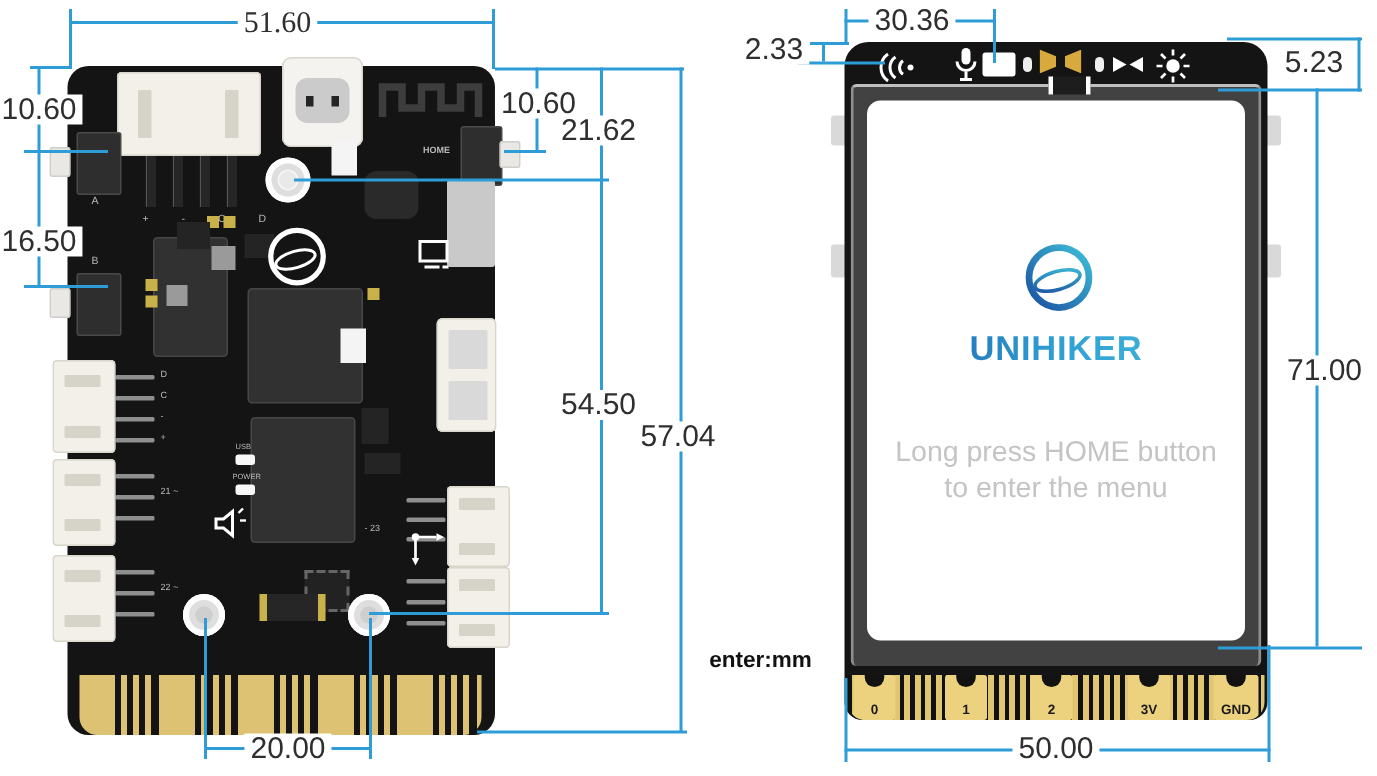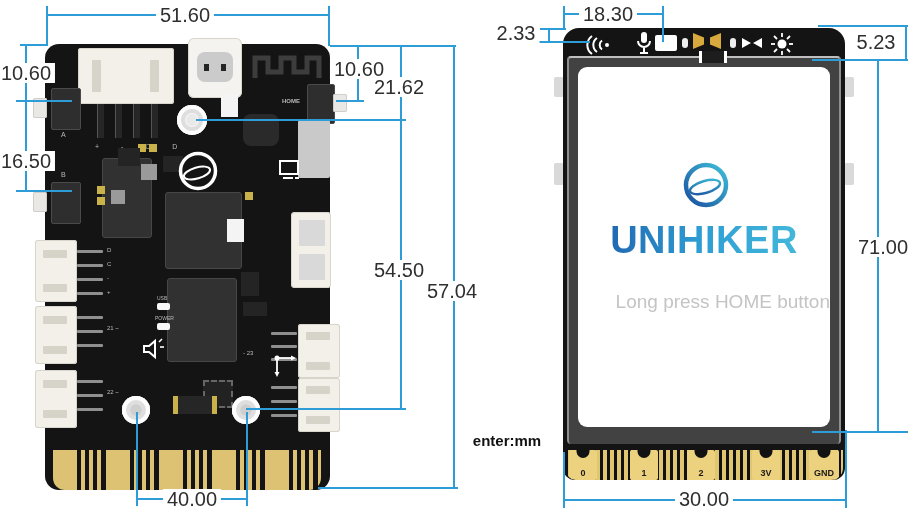--- a/index.html
+++ b/index.html
@@ -35,21 +35,21 @@
       background:repeating-linear-gradient(90deg,#111 0 3px,#e0c671 3px 7px);}
   .bigpad{position:absolute;top:0;height:100%;background:#ecd27f;border-radius:2px;z-index:3;}
   .notch{position:absolute;left:50%;top:0;transform:translateX(-50%);width:13px;height:8px;
          background:#121212;border-radius:0 0 10px 10px;}
   .padlab{position:absolute;left:0;right:0;bottom:2px;text-align:center;font-size:9px;
           font-weight:bold;color:#1a1a1a;}
   .tab{position:absolute;background:#d9d9d9;border-radius:2px;z-index:0;}
   .displayAsm{position:absolute;background:#424242;border-radius:4px;z-index:2;
        border-top:2px solid #bfbfbf;border-left:2px solid #8f8f8f;border-right:2px solid #8f8f8f;}
   .screen{position:absolute;background:#fff;border-radius:9px;z-index:3;}
-  .logoText{position:absolute;left:0;right:0;text-align:center;font-size:38px;font-weight:bold;
+  .logoText{position:absolute;left:0;right:0;text-align:center;font-size:23px;font-weight:bold;
        letter-spacing:.5px;background:linear-gradient(90deg,#1a57a8,#2f9fd4,#49c0dc);
        -webkit-background-clip:text;background-clip:text;-webkit-text-fill-color:transparent;color:#1f7dc9;}
   .hint{position:absolute;left:0;right:0;text-align:center;font-size:19px;color:#c4c4c4;line-height:1.2;}
   .icon{position:absolute;z-index:3;}
 </style>
 </head>
 <body>
 
 <div class="stage">
 
@@ -257,21 +257,22 @@
           <defs>
             <linearGradient id="lg1" x1="0" y1="1" x2="1" y2="0">
               <stop offset="0" stop-color="#1a4fa0"></stop>
               <stop offset="1" stop-color="#3fc0d8"></stop>
             </linearGradient>
           </defs>
           <circle cx="25" cy="25" r="20" fill="none" stroke="url(#lg1)" stroke-width="4.5"></circle>
           <ellipse cx="24" cy="27" rx="15.5" ry="6" fill="none" stroke="url(#lg1)" stroke-width="2.4" transform="rotate(-16 24 27)"></ellipse>
         </svg>
         <div class="logoText" style="top:152px;">UNIHIKER</div>
-        <div class="hint" style="top:224px;text-align:right;">Long press HOME button</div>
+        <div class="hint" style="top:224px;">Long press HOME button</div>
+        <div class="hint" style="top:248px;">to enter the menu</div>
       </div>
     </div>
 
     <div class="fingersFront" style="left:2px;top:422px;width:278px;height:30px;">
       <div class="bigpad" style="left:4px;width:28px;">
         <div class="notch"></div>
         <div class="padlab">0</div>
       </div>
       <div class="bigpad" style="left:65px;width:28px;">
         <div class="notch"></div>
@@ -288,21 +289,21 @@
       <div class="bigpad" style="left:244px;width:30px;">
         <div class="notch"></div>
         <div class="padlab">GND</div>
       </div>
     </div>
   </div>
 
   <div class="dl" style="left:46px;top:6px;width:2px;height:40px;"></div>
   <div class="dl" style="left:328px;top:6px;width:2px;height:40px;"></div>
   <div class="dl" style="left:46px;top:14px;width:284px;height:2px;"></div>
-  <div class="dlab" style="left:185px;top:15px;">51.60</div>
+  <div class="dlab" style="left:185px;top:15px;font-family:Liberation Serif, serif;">51.60</div>
 
   <div class="dl" style="left:20px;top:44px;width:28px;height:2px;"></div>
   <div class="dl" style="left:25px;top:44px;width:2px;height:58px;"></div>
   <div class="dlab" style="left:26px;top:73px;">10.60</div>
   <div class="dl" style="left:16px;top:100px;width:56px;height:2px;"></div>
   <div class="dl" style="left:25px;top:100px;width:2px;height:92px;"></div>
   <div class="dlab" style="left:26px;top:161px;">16.50</div>
   <div class="dl" style="left:16px;top:190px;width:56px;height:2px;"></div>
 
   <div class="dl" style="left:330px;top:45px;width:126px;height:2px;"></div>
@@ -316,40 +317,40 @@
   <div class="dlab" style="left:399px;top:270px;">54.50</div>
   <div class="dl" style="left:246px;top:408px;width:160px;height:2px;"></div>
 
   <div class="dl" style="left:453px;top:45px;width:2px;height:443px;"></div>
   <div class="dlab" style="left:452px;top:291px;">57.04</div>
   <div class="dl" style="left:318px;top:487px;width:140px;height:2px;"></div>
 
   <div class="dl" style="left:136px;top:412px;width:2px;height:94px;"></div>
   <div class="dl" style="left:246px;top:412px;width:2px;height:94px;"></div>
   <div class="dl" style="left:136px;top:498px;width:112px;height:2px;"></div>
-  <div class="dlab" style="left:192px;top:499px;">40.00</div>
+  <div class="dlab" style="left:192px;top:499px;">20.00</div>
 
   <div class="dl" style="left:563px;top:6px;width:2px;height:24px;"></div>
   <div class="dl" style="left:662px;top:6px;width:2px;height:36px;"></div>
   <div class="dl" style="left:563px;top:13px;width:100px;height:2px;"></div>
-  <div class="dlab" style="left:608px;top:14px;">18.30</div>
+  <div class="dlab" style="left:608px;top:14px;">30.36</div>
 
   <div class="dl" style="left:540px;top:28px;width:26px;height:2px;"></div>
   <div class="dl" style="left:548px;top:28px;width:2px;height:13px;"></div>
   <div class="dl" style="left:532px;top:41px;width:58px;height:2px;"></div>
   <div class="dlab" style="left:516px;top:33px;">2.33</div>
 
   <div class="dl" style="left:818px;top:25px;width:90px;height:2px;"></div>
   <div class="dl" style="left:812px;top:59px;width:96px;height:2px;"></div>
   <div class="dl" style="left:905px;top:25px;width:2px;height:36px;"></div>
   <div class="dlab" style="left:876px;top:42px;">5.23</div>
 
   <div class="dl" style="left:877px;top:59px;width:2px;height:372px;"></div>
   <div class="dlab" style="left:883px;top:247px;">71.00</div>
   <div class="dl" style="left:812px;top:431px;width:96px;height:2px;"></div>
 
   <div class="dl" style="left:563px;top:452px;width:2px;height:56px;"></div>
   <div class="dl" style="left:845px;top:430px;width:2px;height:78px;"></div>
   <div class="dl" style="left:563px;top:499px;width:284px;height:2px;"></div>
-  <div class="dlab" style="left:704px;top:499px;">30.00</div>
+  <div class="dlab" style="left:704px;top:499px;">50.00</div>
 
   <div class="units" style="left:507px;top:440px;">enter:mm</div>
 </div>
 
 </body></html>

